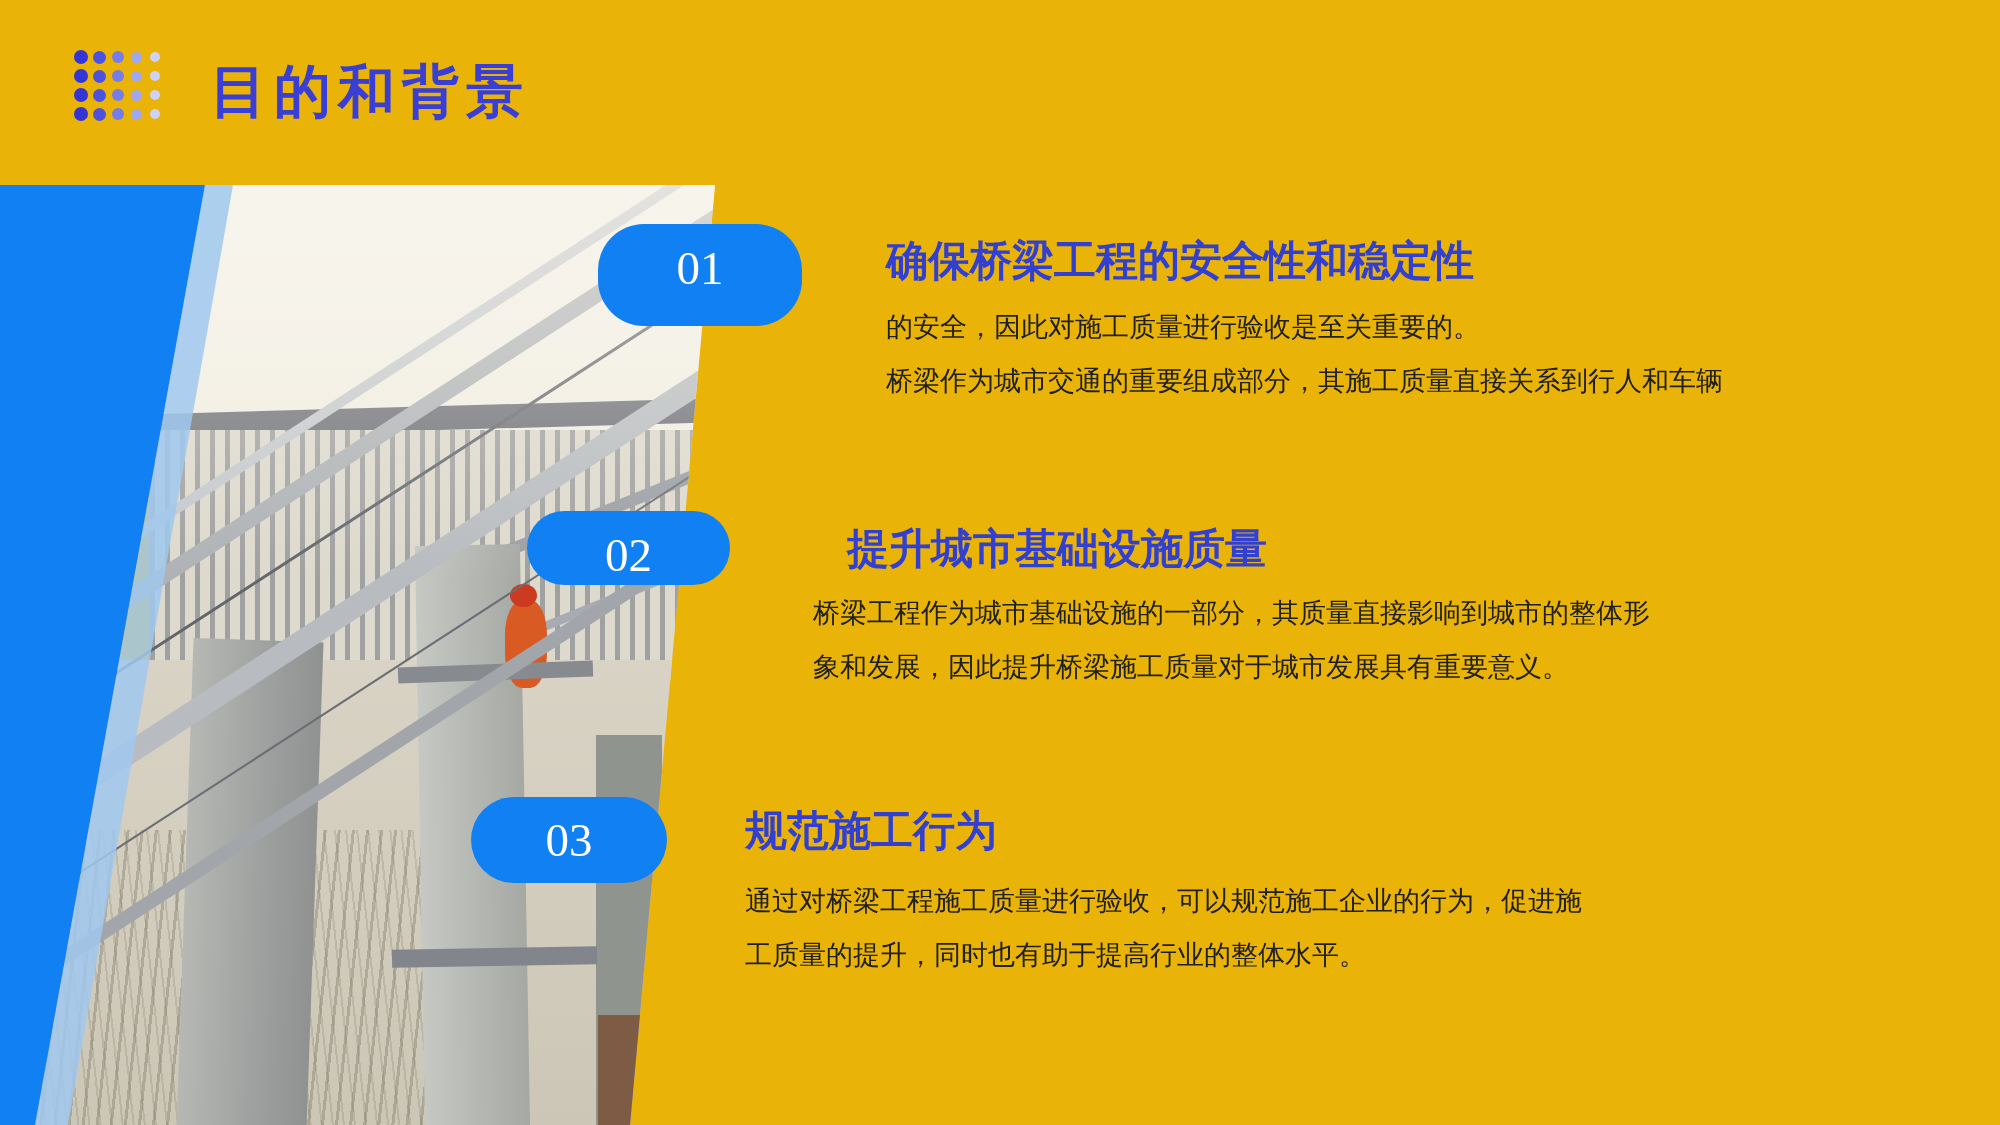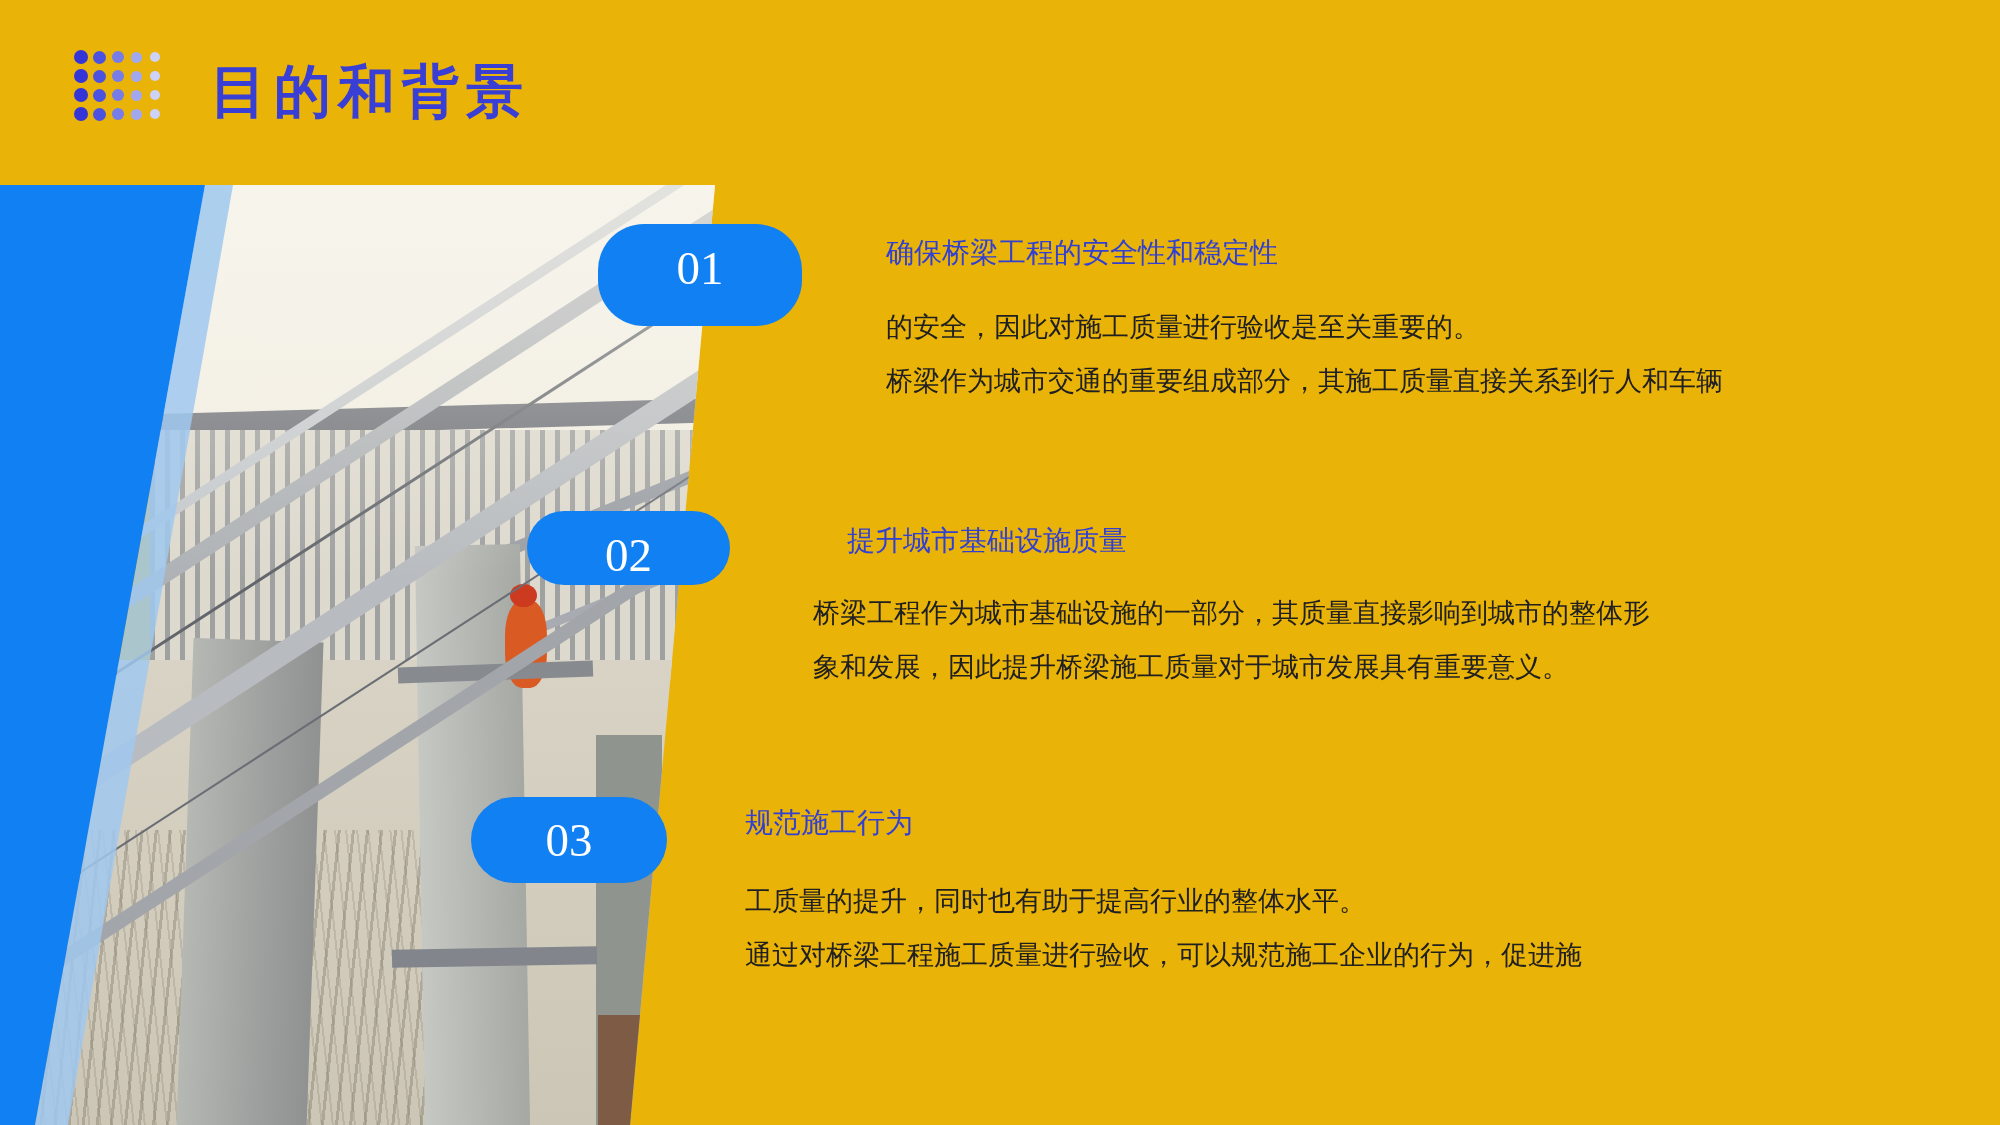--- a/index.html
+++ b/index.html
@@ -55,21 +55,21 @@
                clip-path:polygon(205px 185px,233px 185px,68px 1125px,35px 1125px);}
   .blue-wedge{position:absolute;inset:0;
               clip-path:polygon(0px 185px,205px 185px,35px 1125px,0px 1125px);}
 
   
   .pill{position:absolute;border-radius:46px;color:#ffffff;text-align:center;
         font-size:47px;}
   .pill-01{left:598px;top:224px;width:204px;height:102px;line-height:89px;}
   .pill-02{left:527px;top:511px;width:203px;height:74px;line-height:89px;}
   .pill-03{left:471px;top:797px;width:196px;height:86px;line-height:86px;}
-  .item-heading{position:absolute;font-size:28px;font-weight:normal;line-height:1.2;white-space:nowrap;}
+  .item-heading{position:absolute;font-size:42px;font-weight:bold;line-height:1.2;white-space:nowrap;}
   .h-01{left:886px;top:236px;}
   .h-02{left:847px;top:524px;}
   .h-03{left:745px;top:806px;}
   .item-body{position:absolute;font-size:27px;color:#202020;line-height:54px;}
   .b-01{left:886px;top:300px;width:1020px;}
   .b-02{left:813px;top:586px;width:1120px;}
   .b-03{left:745px;top:874px;width:1120px;}
   .item-body span{display:block;white-space:nowrap;}
 </style>
 </head>
@@ -145,17 +145,17 @@
   <div class="item-body b-02" style="color: rgb(32, 32, 32);">
     <span>桥梁工程作为城市基础设施的一部分，其质量直接影响到城市的整体形</span>
     <span>象和发展，因此提升桥梁施工质量对于城市发展具有重要意义。</span>
   </div>
 
   <div class="pill pill-03 accent-bg" style="background: rgb(17, 128, 242);">
     <span>03</span>
   </div>
   <div class="item-heading h-03 heading-fg" style="color: rgb(50, 64, 210);">规范施工行为</div>
   <div class="item-body b-03" style="color: rgb(32, 32, 32);">
+    <span>通过对桥梁工程施工质量进行验收，可以规范施工企业的行为，促进施</span>
     <span>工质量的提升，同时也有助于提高行业的整体水平。</span>
-    <span>通过对桥梁工程施工质量进行验收，可以规范施工企业的行为，促进施</span>
   </div>
 
 </div>
 
 </body></html>

